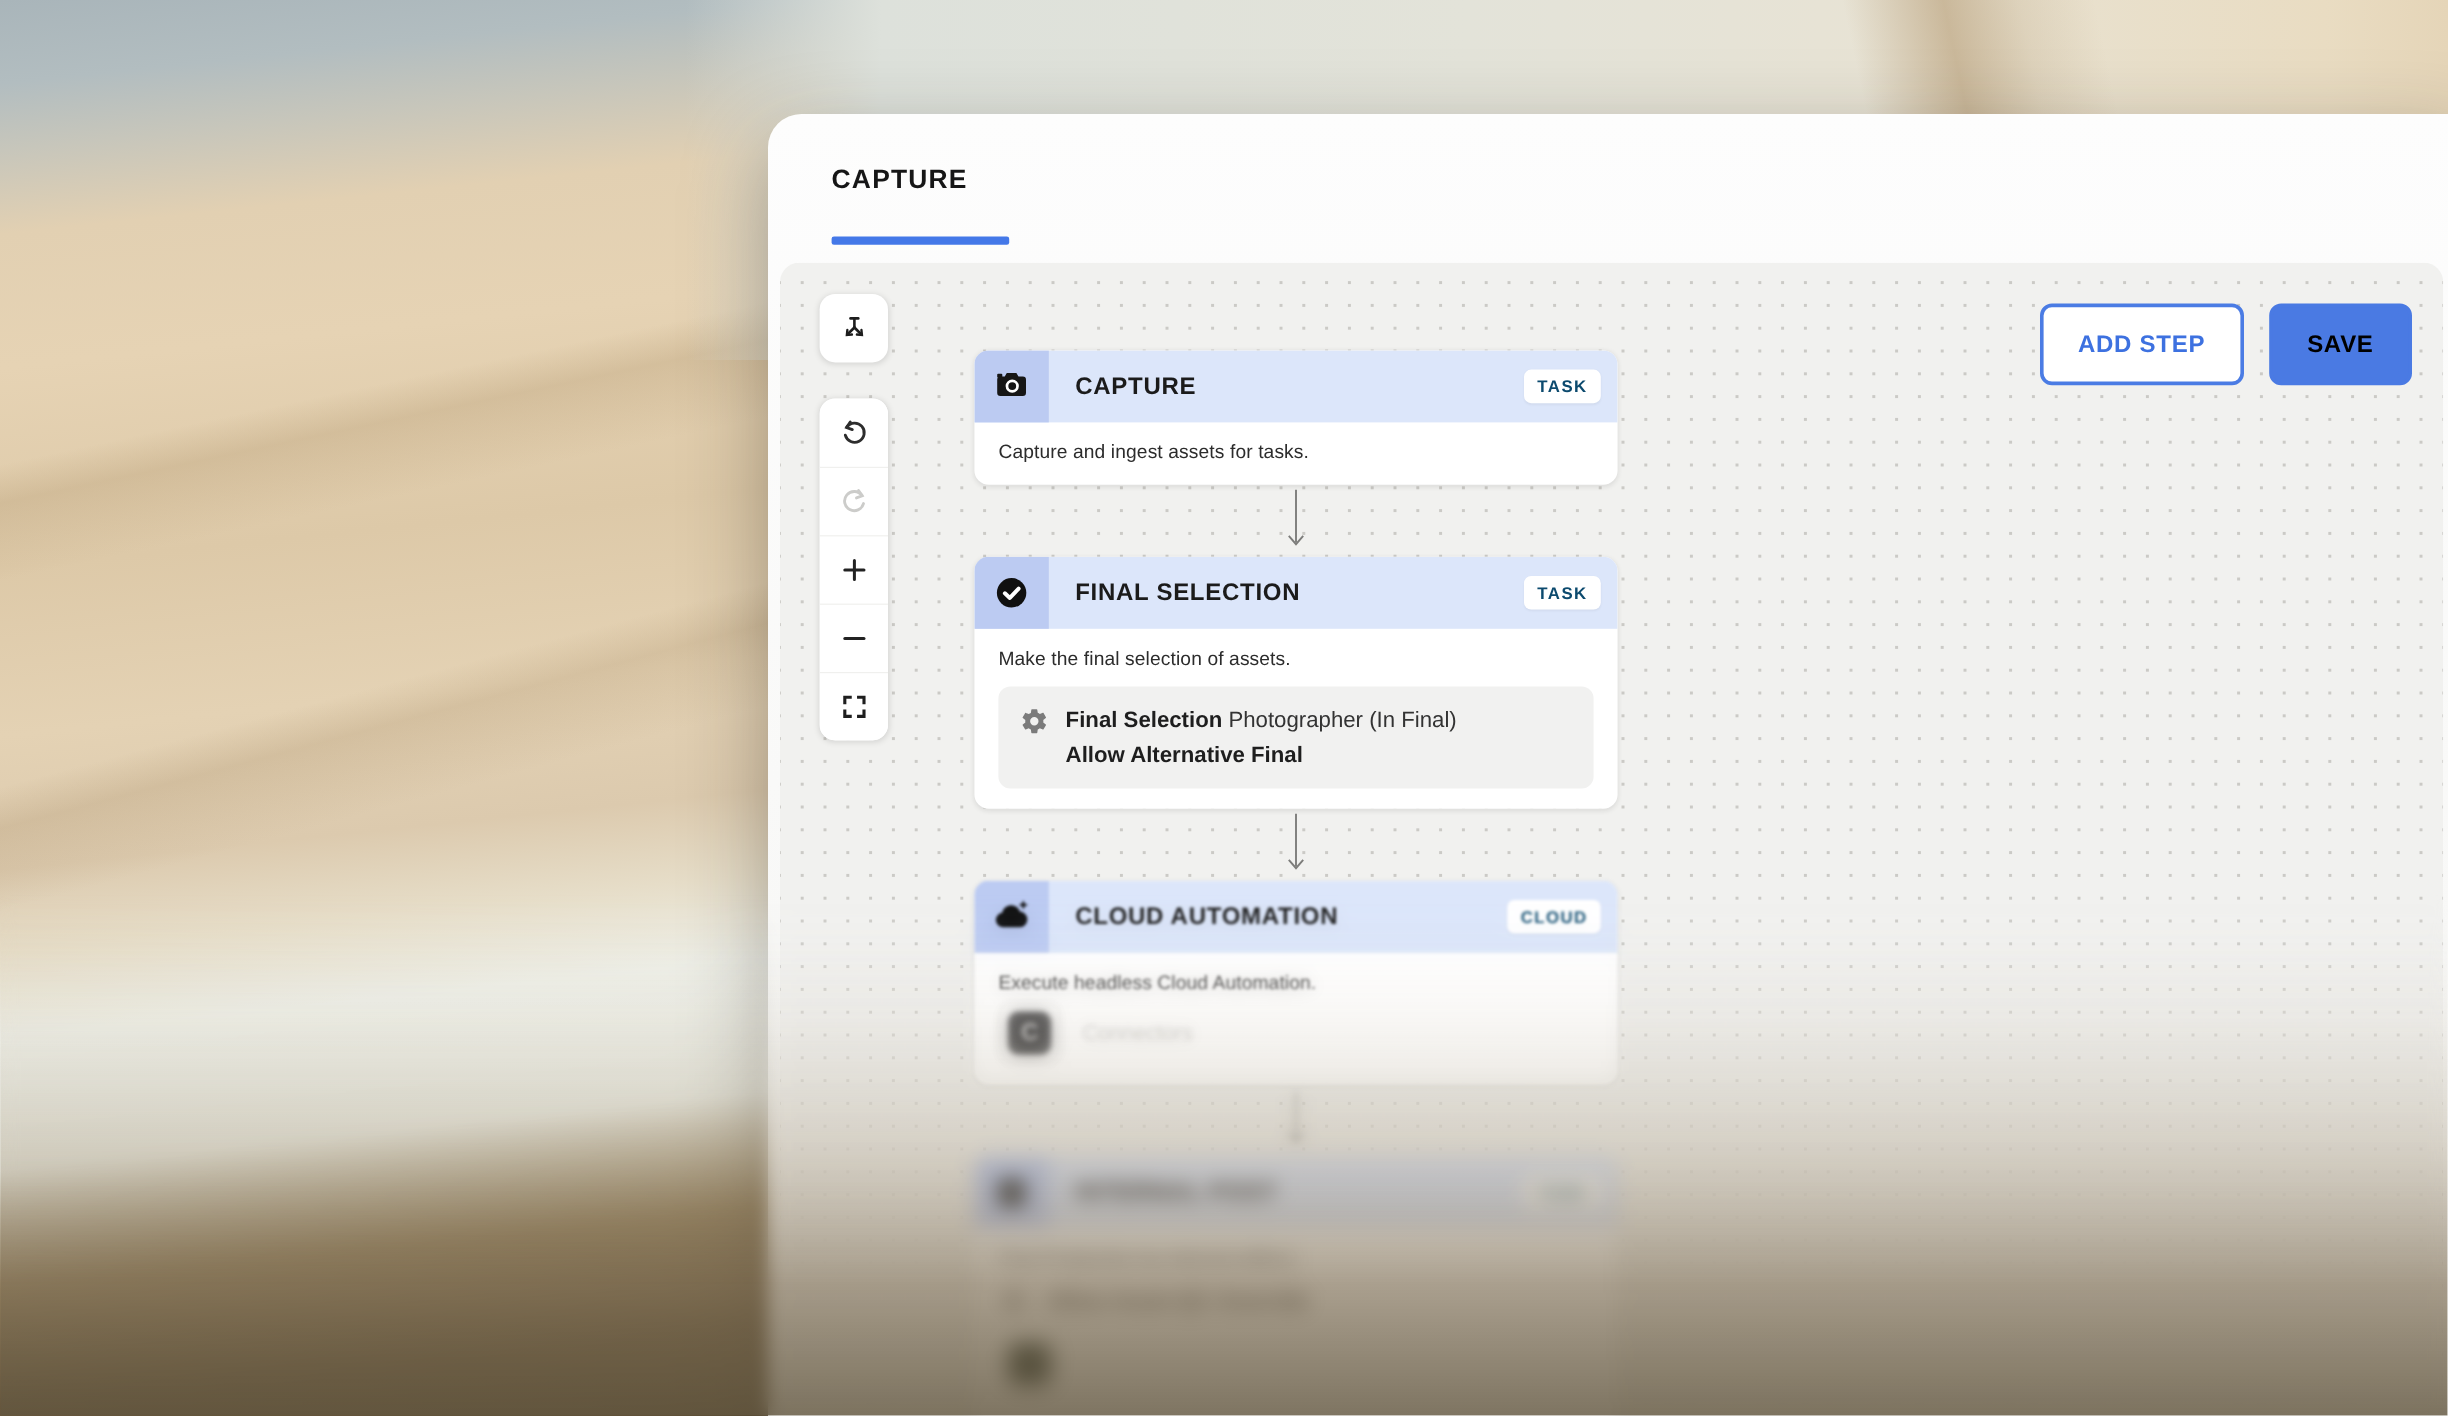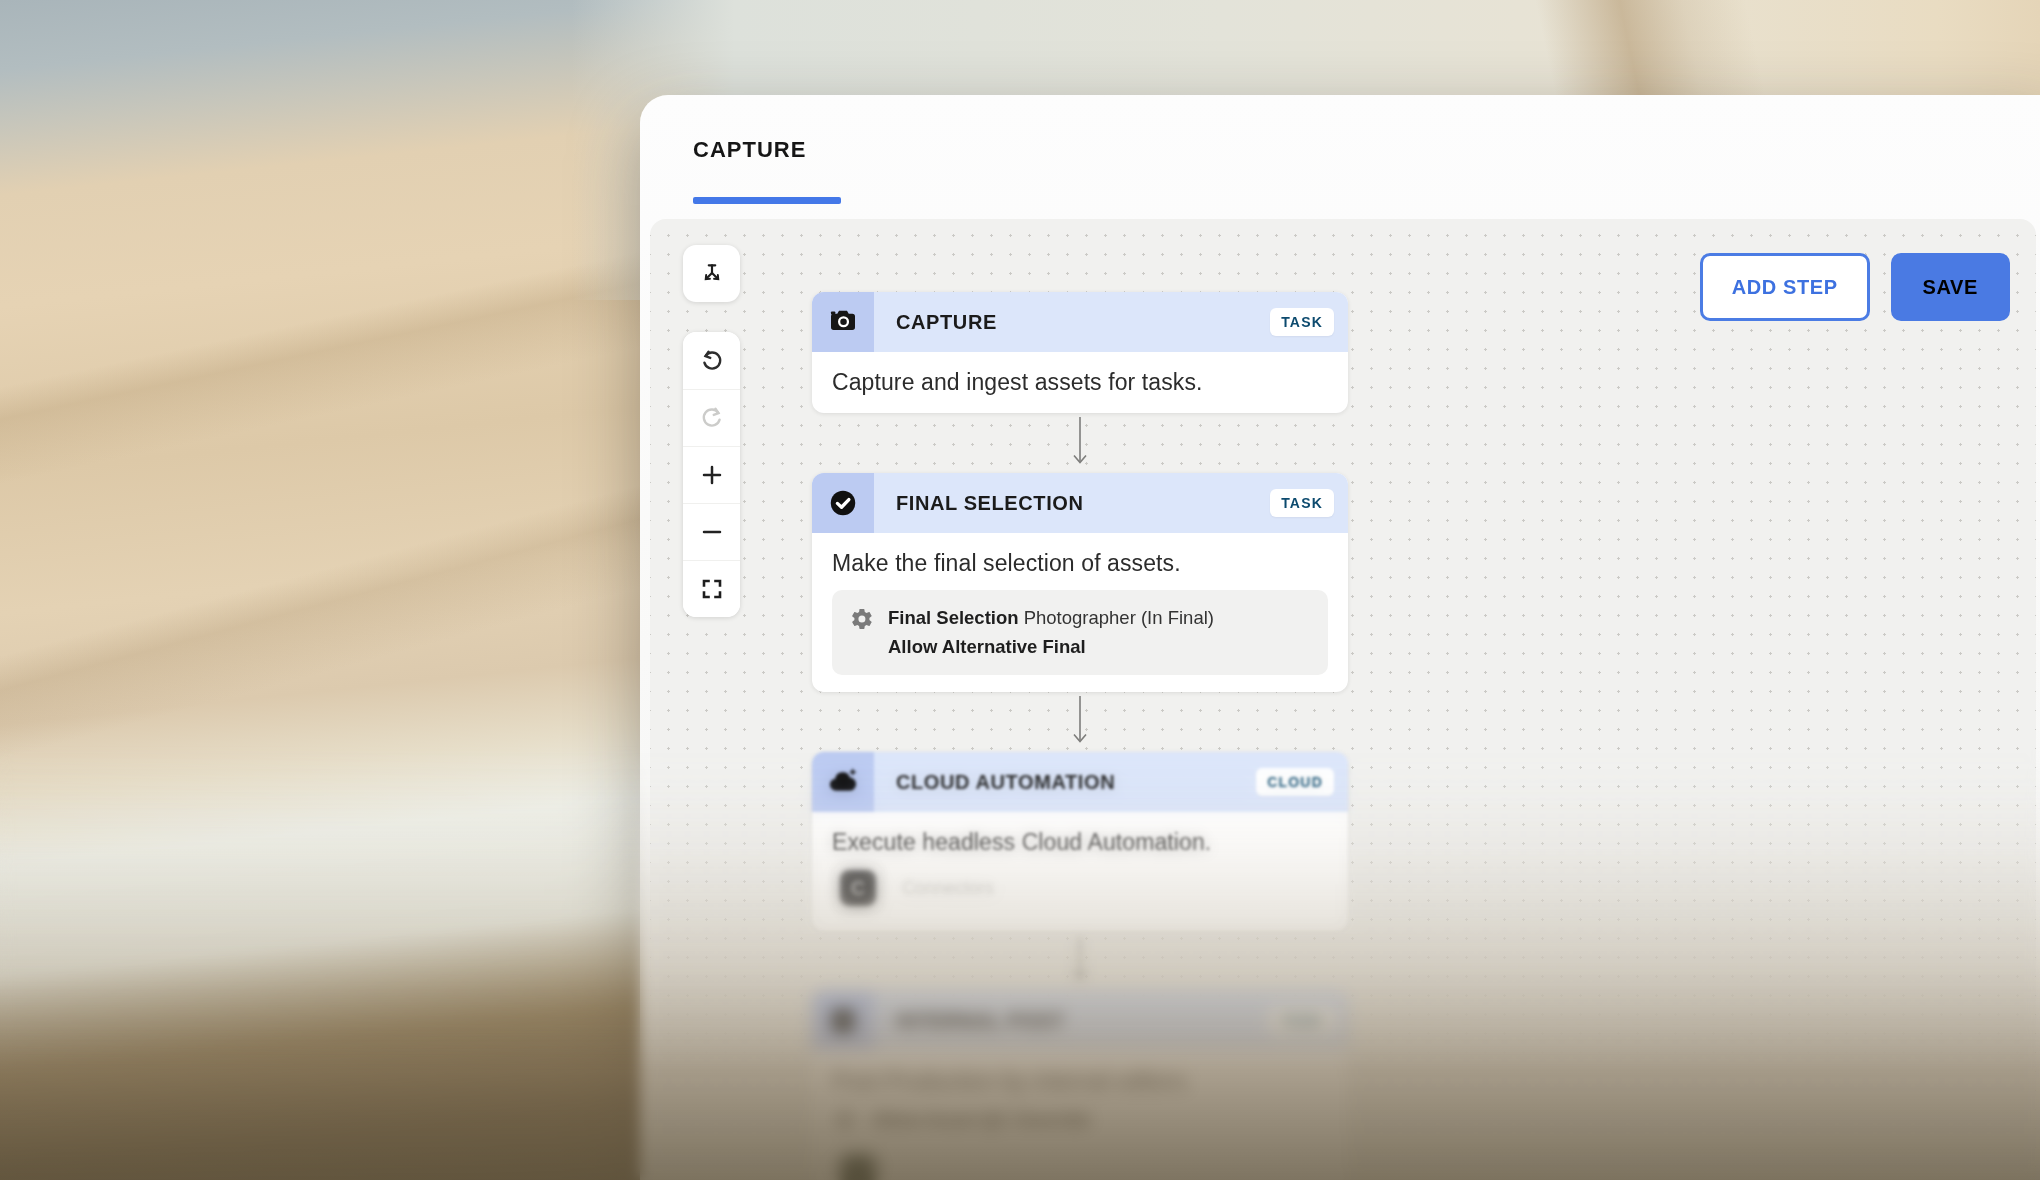--- a/index.html
+++ b/index.html
@@ -68,21 +68,21 @@
     box-shadow:0 1px 4px rgba(30,30,30,0.10); cursor:pointer; }
   .card-header { display:flex; align-items:center; height:60px; background:#dce6fa; }
   .icon-cell { width:62px; height:60px; flex:0 0 62px; background:#bccbf2;
     display:flex; align-items:center; justify-content:center; }
   .card-title { margin-left:22px; font-size:20px; font-weight:700; letter-spacing:0.6px;
     color:#1b1b1b; flex:1 1 auto; white-space:nowrap; }
   .badge { margin-right:14px; background:#fff; border-radius:6px; padding:6px 11px;
     font-size:14px; font-weight:700; letter-spacing:1.2px; color:#0c4a6e;
     box-shadow:0 1px 2px rgba(0,0,0,0.05); }
   .card-body { padding:17px 20px 17px 20px; }
-  .card-desc { font-size:23px; color:#2c2c2c; letter-spacing:0.1px; }
+  .card-desc { font-size:16px; color:#2c2c2c; letter-spacing:0.1px; }
 
   .settings-panel { margin-top:13px; background:#f1f1f0; border-radius:10px;
     padding:14px 16px; display:flex; align-items:flex-start; }
   .gear-wrap { flex:0 0 24px; margin:3px 14px 0 2px; }
   .settings-text { font-size:18.5px; color:#1e1e1e; line-height:1.55; }
   .settings-text .b { font-weight:700; }
   .settings-text .n { font-weight:400; color:#333; }
 
   .connector-row { display:flex; align-items:center; padding:6px 0 0 0; }
   .chip { width:52px; height:52px; background:#fff; border:1px solid #e6e6e4;

